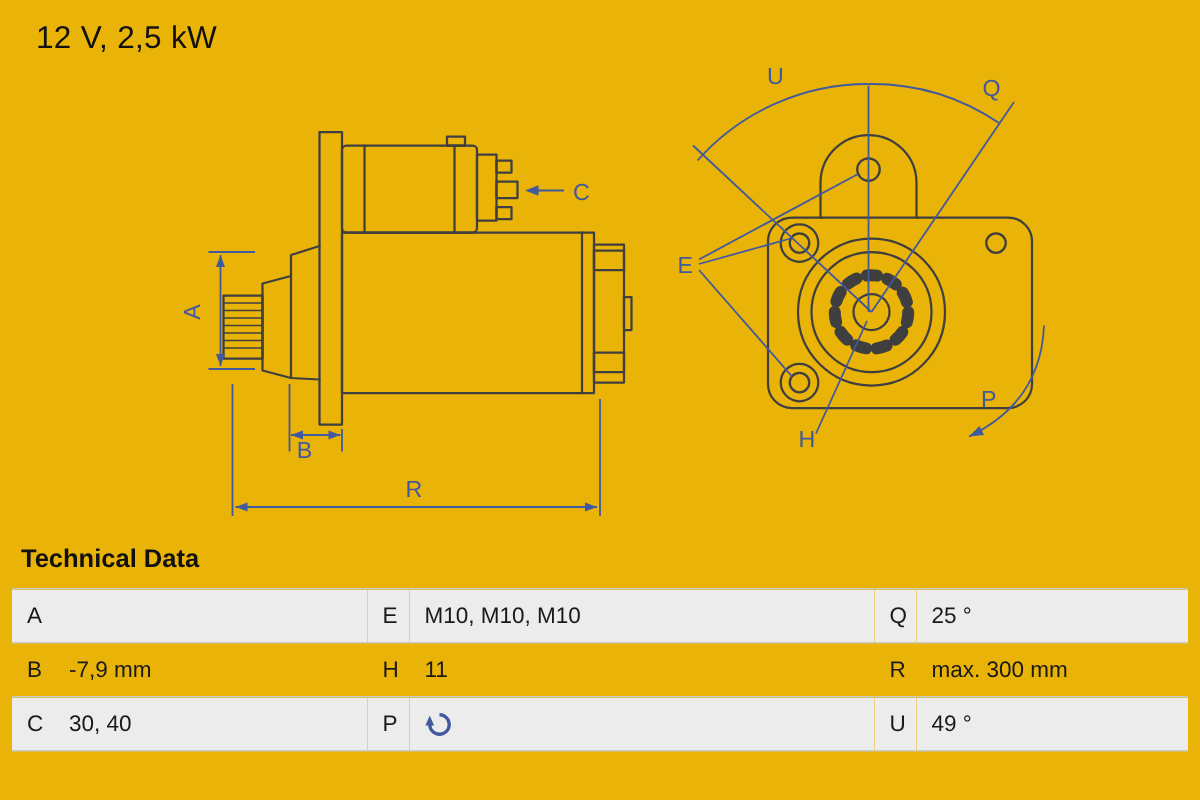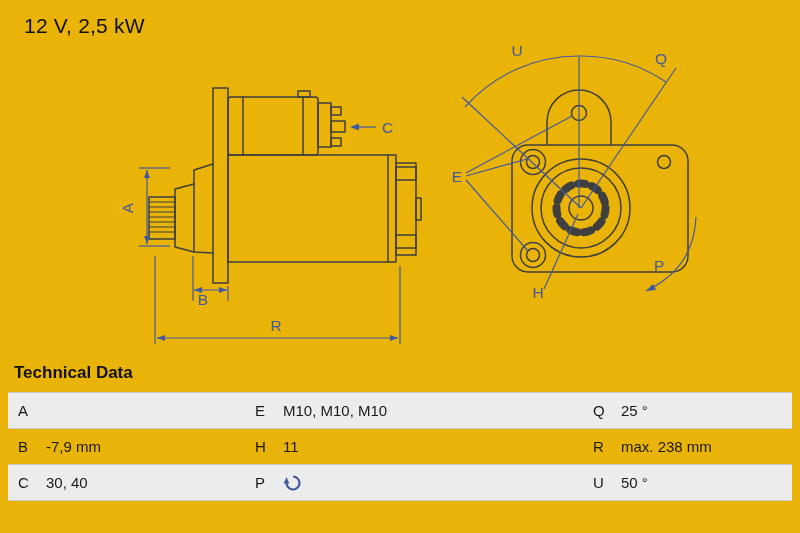--- a/index.html
+++ b/index.html
@@ -186,32 +186,32 @@
           <td class="v v2">M10, M10, M10</td>
           <td class="k">Q</td>
           <td class="v v3">25 °</td>
         </tr>
         <tr>
           <td class="k">B</td>
           <td class="v v1">-7,9 mm</td>
           <td class="k">H</td>
           <td class="v v2">11</td>
           <td class="k">R</td>
-          <td class="v v3">max. 238 mm</td>
+          <td class="v v3">max. 300 mm</td>
         </tr>
         <tr class="shade">
           <td class="k">C</td>
           <td class="v v1">30, 40</td>
           <td class="k">P</td>
           <td class="v v2">
             <svg class="rot-icon" width="20" height="20" viewBox="0 0 20 20" xmlns="http://www.w3.org/2000/svg">
               <path d="M10,3.5 A6.5,6.5 0 1 1 3.5,10" fill="none" stroke="#41599e" stroke-width="2.2"></path>
               <polygon points="3.5,4 0.6,10.6 6.4,10.6" fill="#41599e"></polygon>
             </svg>
           </td>
           <td class="k">U</td>
-          <td class="v v3">50 °</td>
+          <td class="v v3">49 °</td>
         </tr>
       </tbody>
     </table>
   </div>
 
 </div>
 
 </body></html>

